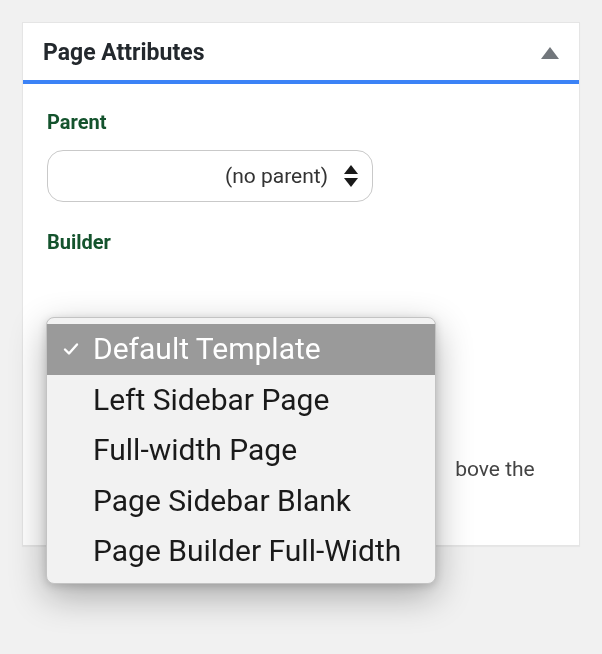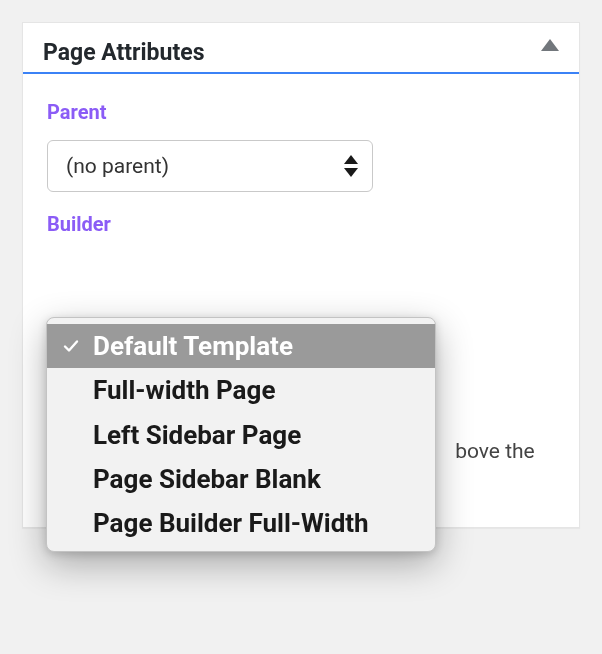--- a/index.html
+++ b/index.html
@@ -10,57 +10,58 @@
     color: #23282d;
     padding: 22px;
   }
   .panel {
     background: #ffffff;
     border: 1px solid #e5e5e5;
     box-shadow: 0 1px 1px rgba(0,0,0,0.04);
   }
   .panel-header {
     display: flex;
-    align-items: flex-start;
+    align-items: center;
     justify-content: space-between;
-    padding: 16px 20px 6px 20px;
-    border-bottom: 2px solid #3b82f6;
+    padding: 16px 20px 14px 20px;
+    border-bottom: 4px solid #3b82f6;
   }
   .panel-title {
     font-size: 23px;
     font-weight: 700;
     color: #23282d;
   }
   .collapse-icon {
     width: 0; height: 0;
     border-left: 9px solid transparent;
     border-right: 9px solid transparent;
     border-bottom: 12px solid #72777c;
   }
   .panel-body {
     padding: 26px 24px 30px 24px;
     position: relative;
   }
   .field-label {
     font-size: 20px;
     font-weight: 700;
-    color: #8b5cf6;
+    color: #14532d;
     margin-bottom: 16px;
   }
   .select-wrap {
     position: relative;
     border: 1px solid #c9c9c9;
-    border-radius: 6px;
+    border-radius: 16px;
     background: #ffffff;
     height: 52px;
     display: flex;
     align-items: center;
     padding: 0 44px 0 18px;
-    margin-bottom: 20px;
+    margin-bottom: 28px;
     cursor: default;
+    justify-content: flex-end;
   }
   .select-value {
     font-size: 21px;
     color: #333;
   }
   .stepper {
     position: absolute;
     right: 14px;
     top: 50%;
     transform: translateY(-50%);
@@ -94,27 +95,26 @@
     top: 317px;
     width: 390px;
     background: #f2f2f2;
     border: 1px solid #c3c3c3;
     border-radius: 8px;
     box-shadow: 0 12px 36px rgba(0,0,0,0.30), 0 2px 8px rgba(0,0,0,0.15);
     padding: 6px 0;
     z-index: 10;
   }
   .dropdown-item {
-    font-size: 26px;
+    font-size: 30px;
     line-height: 1.55;
     padding: 2px 16px 2px 46px;
     position: relative;
     color: #1a1a1a;
     cursor: default;
-    font-weight: bold;
   }
   .dropdown-item.selected {
     background: #9a9a9a;
     color: #ffffff;
   }
   .checkmark {
     position: absolute;
     left: 16px;
     top: 50%;
     transform: translateY(-50%);
@@ -153,24 +153,24 @@
 <div class="dropdown">
   <div class="dropdown-item selected">
     <span class="checkmark">
       <svg viewBox="0 0 16 16" width="16" height="16">
           <path d="M2 8.5 L6 12.5 L14 3.5" stroke="#ffffff" stroke-width="2.4" fill="none" stroke-linecap="round" stroke-linejoin="round"></path>
         </svg>
     </span>
     <span>Default Template</span>
   </div>
   <div class="dropdown-item">
-    <span>Full-width Page</span>
+    <span>Left Sidebar Page</span>
   </div>
   <div class="dropdown-item">
-    <span>Left Sidebar Page</span>
+    <span>Full-width Page</span>
   </div>
   <div class="dropdown-item">
     <span>Page Sidebar Blank</span>
   </div>
   <div class="dropdown-item">
     <span>Page Builder Full-Width</span>
   </div>
 </div>
 
 </body></html>

